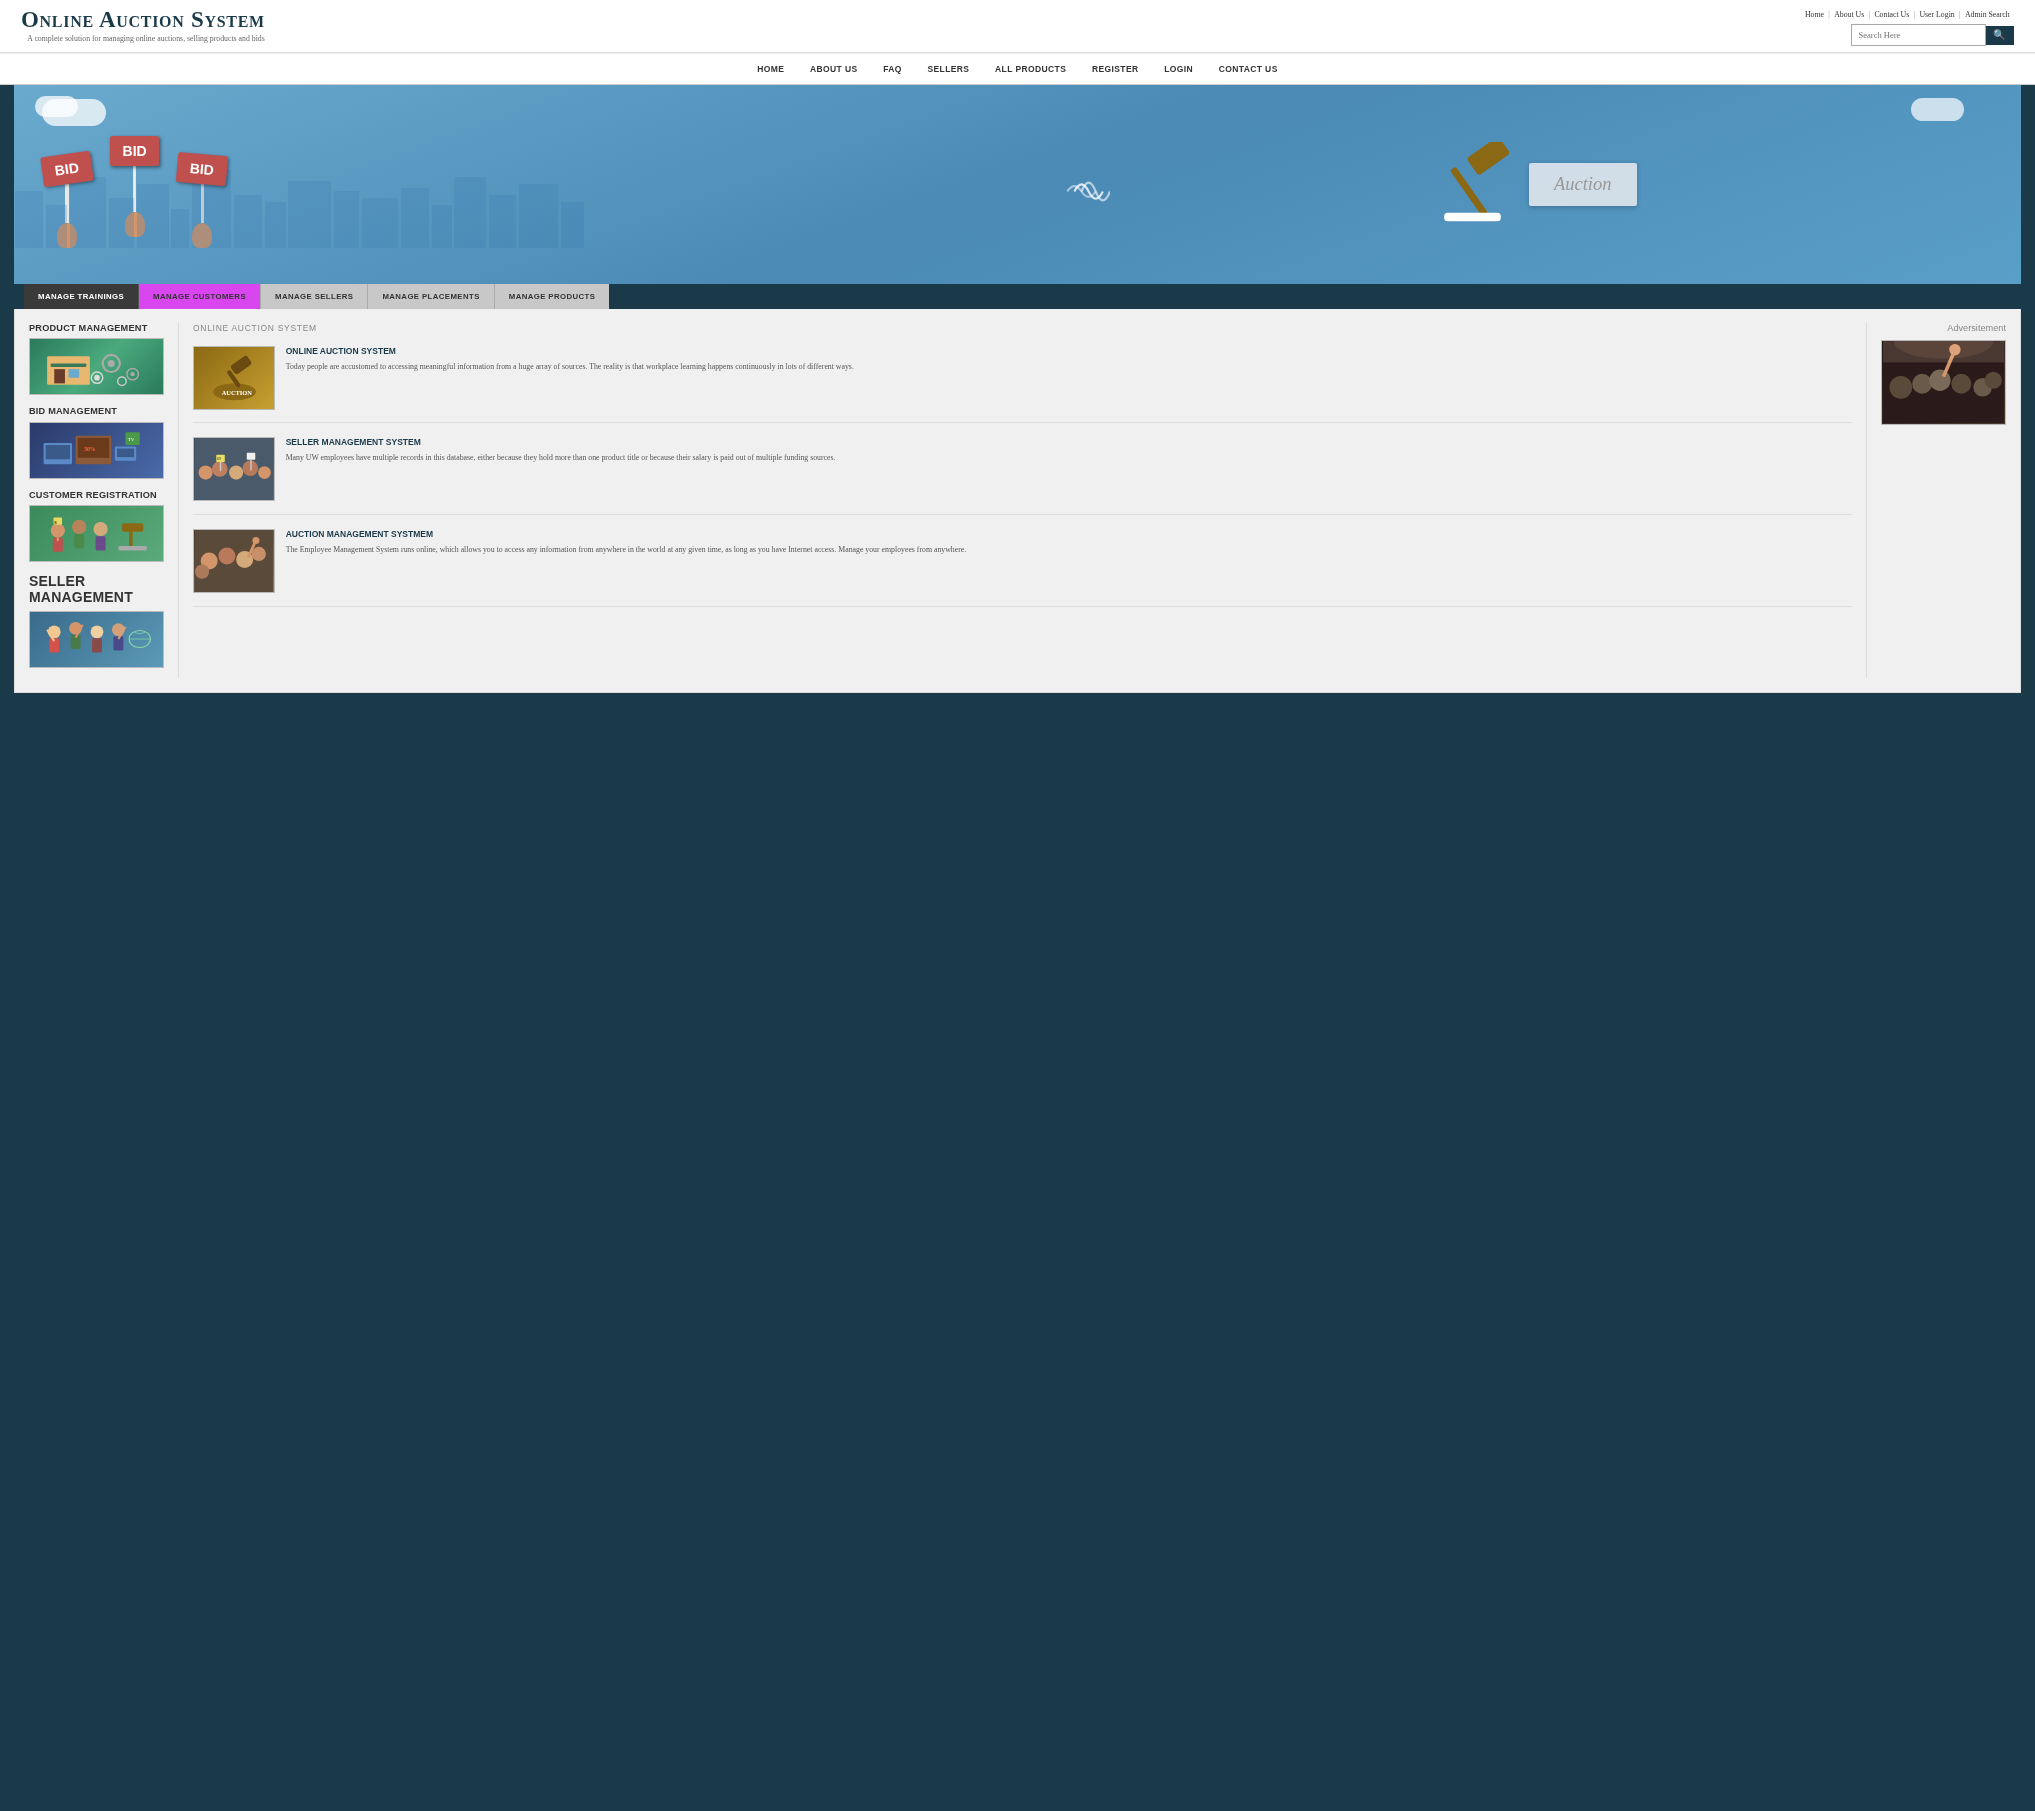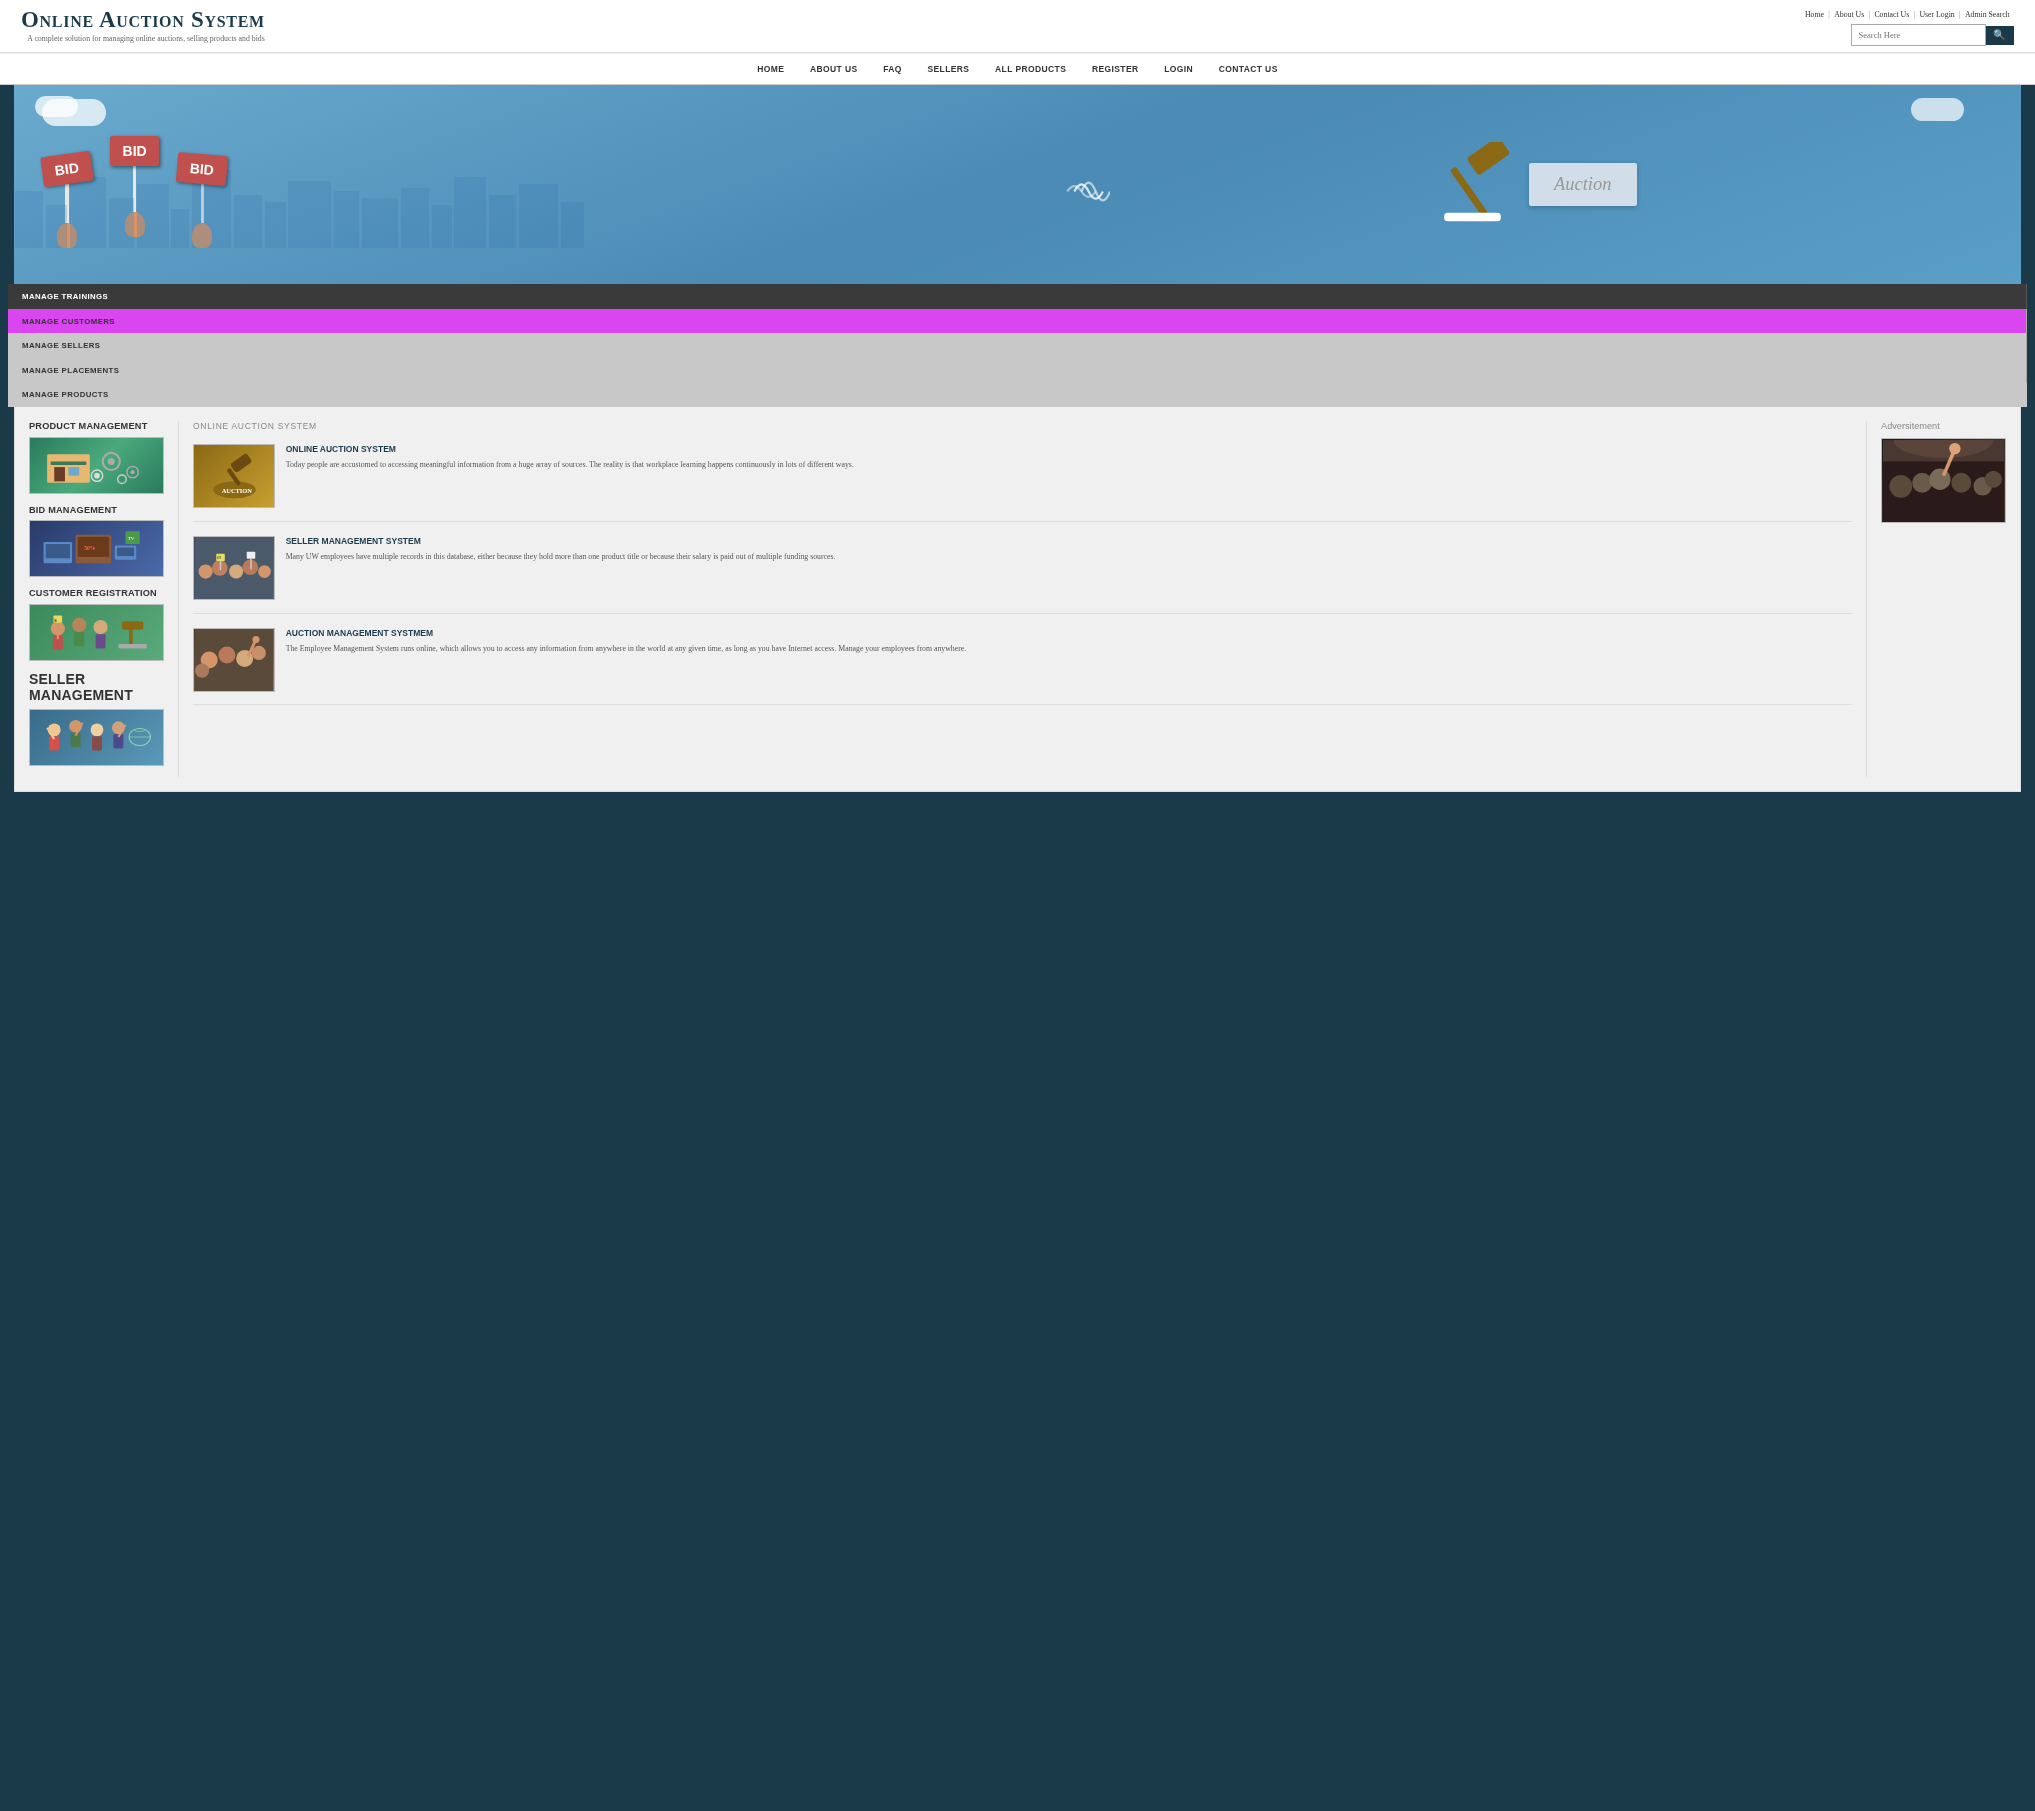--- a/index.html
+++ b/index.html
@@ -111,21 +111,21 @@
         <rect x="50" y="30" width="10" height="80" rx="4" fill="#8B6914" transform="rotate(-35,55,70)"></rect>
 
         <rect x="20" y="100" width="80" height="12" rx="5" fill="white"></rect>
       </svg>
     </div>
 
     <div style="background:rgba(220,228,235,0.92); padding:10.7px 25px; border-radius:2.1px; font-size:18.5px; color:#999; font-family:Georgia,serif; font-style:italic; box-shadow:0 1.4px 5.7px rgba(0,0,0,0.2);">Auction</div>
   </div>
 </div>
 
-<div style="display:flex; margin:0 8px;flex-direction:column;">
+<div style="display:flex; margin:0 24px;">
   <div style="padding:7.8px 14px; font-size:7.8px; font-weight:bold; font-family:Arial,sans-serif; cursor:pointer; color:white; background:#3a3a3a; border-right:0.7px solid #555; letter-spacing:0.4px;">MANAGE TRAININGS</div>
   <div style="padding:7.8px 14px; font-size:7.8px; font-weight:bold; font-family:Arial,sans-serif; cursor:pointer; color:#333; background:#d946ef; border-right:0.7px solid #aaa; letter-spacing:0.4px;">MANAGE CUSTOMERS</div>
   <div style="padding:7.8px 14px; font-size:7.8px; font-weight:bold; font-family:Arial,sans-serif; cursor:pointer; color:#333; background:#c8c8c8; border-right:0.7px solid #aaa; letter-spacing:0.4px;">MANAGE SELLERS</div>
   <div style="padding:7.8px 14px; font-size:7.8px; font-weight:bold; font-family:Arial,sans-serif; cursor:pointer; color:#333; background:#c8c8c8; border-right:0.7px solid #aaa; letter-spacing:0.4px;">MANAGE PLACEMENTS</div>
   <div style="padding:7.8px 14px; font-size:7.8px; font-weight:bold; font-family:Arial,sans-serif; cursor:pointer; color:#333; background:#c8c8c8; letter-spacing:0.4px;">MANAGE PRODUCTS</div>
 </div>
 
 <div style="background:#f0f0f0; margin:0 14px; display:flex; padding:14px; gap:0; border:0.7px solid #ddd; border-top:none;">
 
   <div style="width:149px; min-width:149px; padding-right:14px;">
@@ -270,21 +270,21 @@
         </svg>
       </div>
       <div>
         <div style="font-size:8.5px; font-weight:bold; color:#1a3a4a; margin-bottom:5px; font-family:Arial,sans-serif;">AUCTION MANAGEMENT SYSTMEM</div>
         <div style="font-size:7.8px; color:#555; line-height:1.6;">The Employee Management System runs online, which allows you to access any information from anywhere in the world at any given time, as long as you have Internet access. Manage your employees from anywhere.</div>
       </div>
     </div>
   </div>
 
   <div style="width:139px; min-width:139px; padding-left:14px;">
-    <div style="font-size:9.2px; color:#888; font-family:Arial,sans-serif; margin-bottom:7px;">Adversitement</div>
+    <div style="font-size:9.2px; color:#888; font-family:Arial,sans-serif; margin-bottom:7px;text-align:right;">Adversitement</div>
     <div style="width:100%; height:85px; background:linear-gradient(135deg, #1a1a1a 0%, #3a2a2a 50%, #4a3a2a 100%); display:flex; align-items:center; justify-content:center; border:0.7px solid #bbb; cursor:pointer; overflow:hidden;">
       <svg width="121" height="82" viewBox="0 0 170 115">
 
         <rect x="0" y="0" width="170" height="115" fill="#2a1a1a"></rect>
 
         <circle cx="25" cy="65" r="16" fill="#5a4a3a"></circle>
         <circle cx="55" cy="60" r="14" fill="#6a5a4a"></circle>
         <circle cx="80" cy="55" r="15" fill="#7a6a5a"></circle>
         <circle cx="110" cy="60" r="14" fill="#5a4a3a"></circle>
         <circle cx="140" cy="65" r="13" fill="#6a5a4a"></circle>

